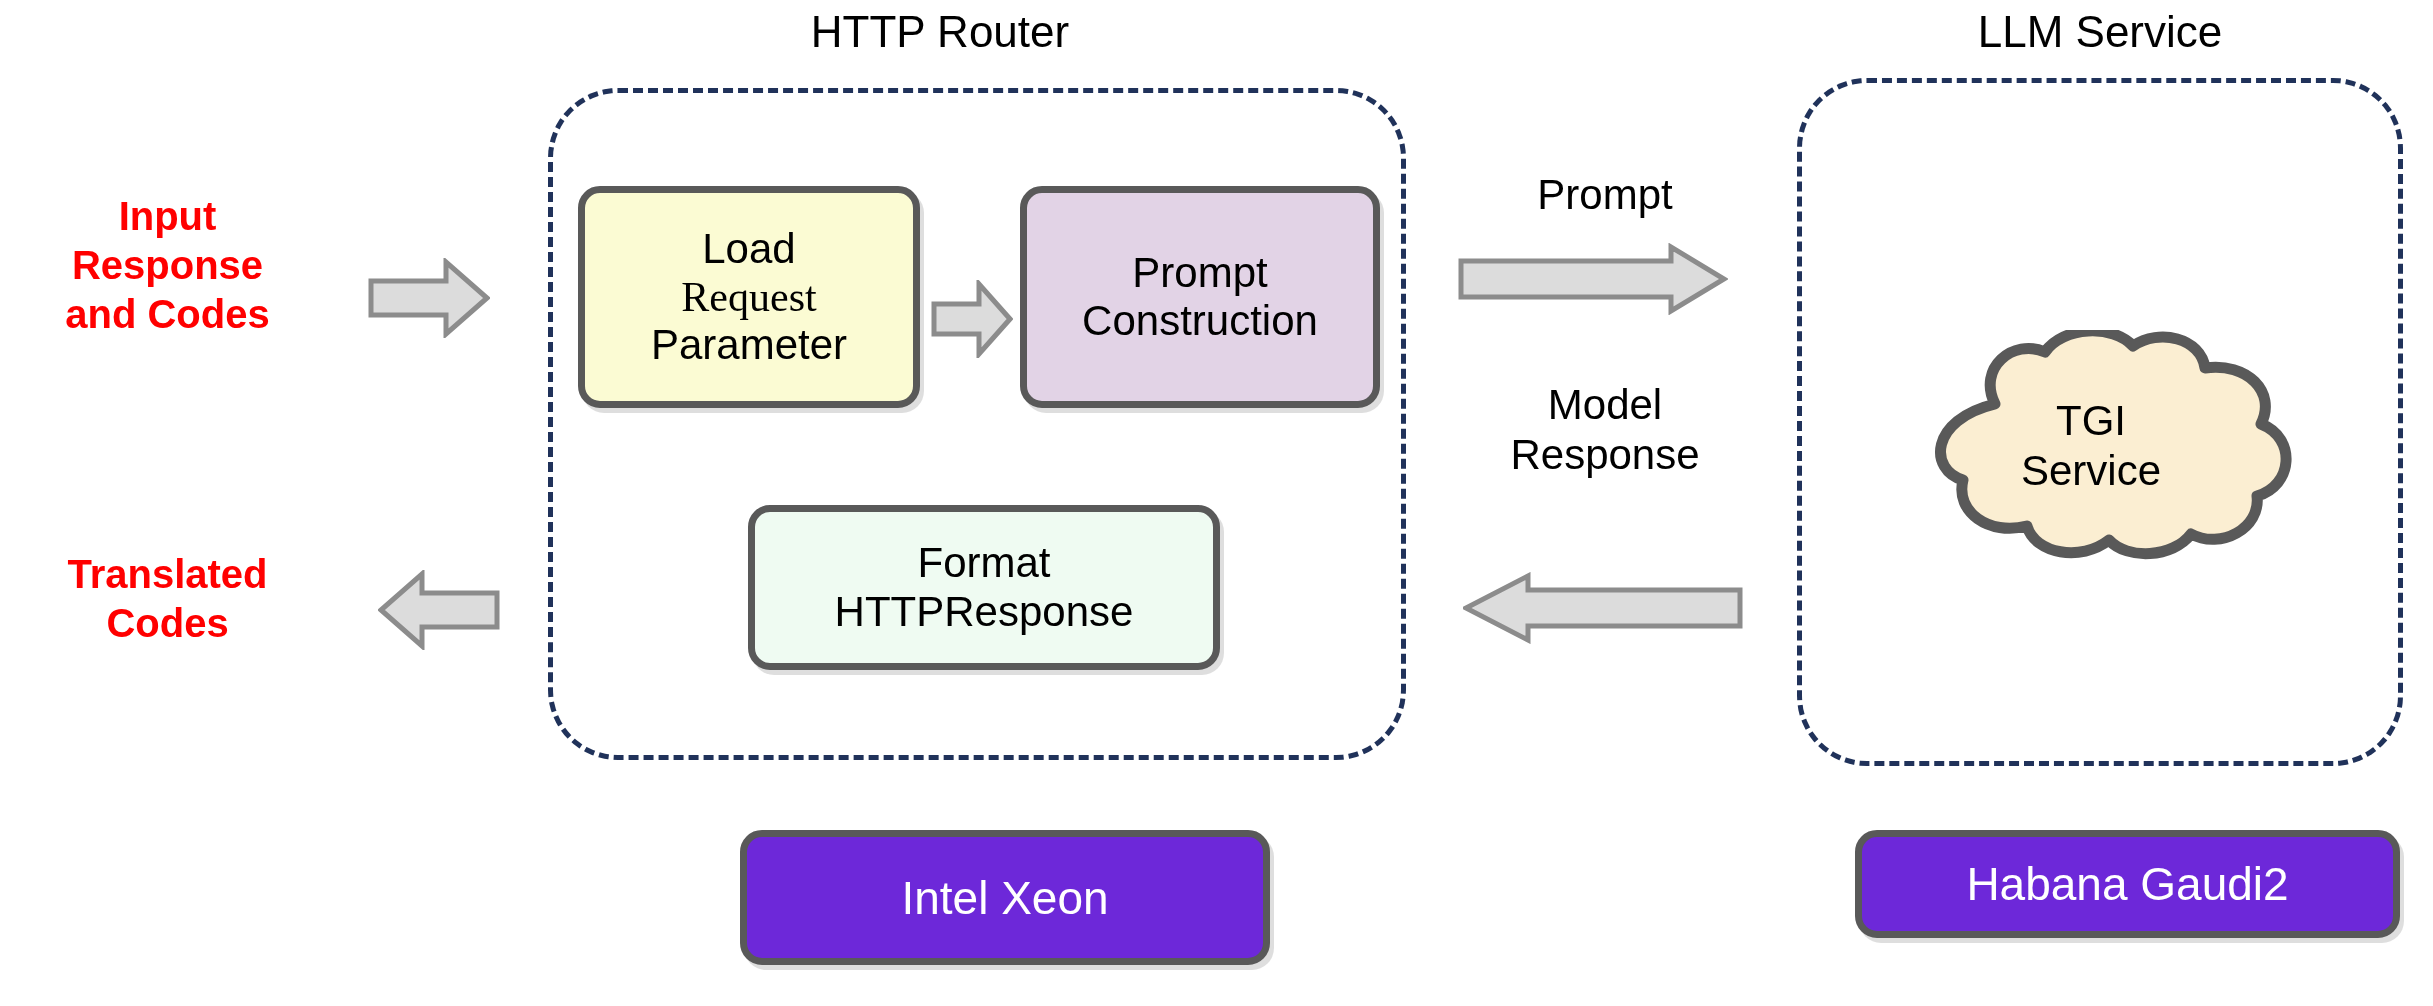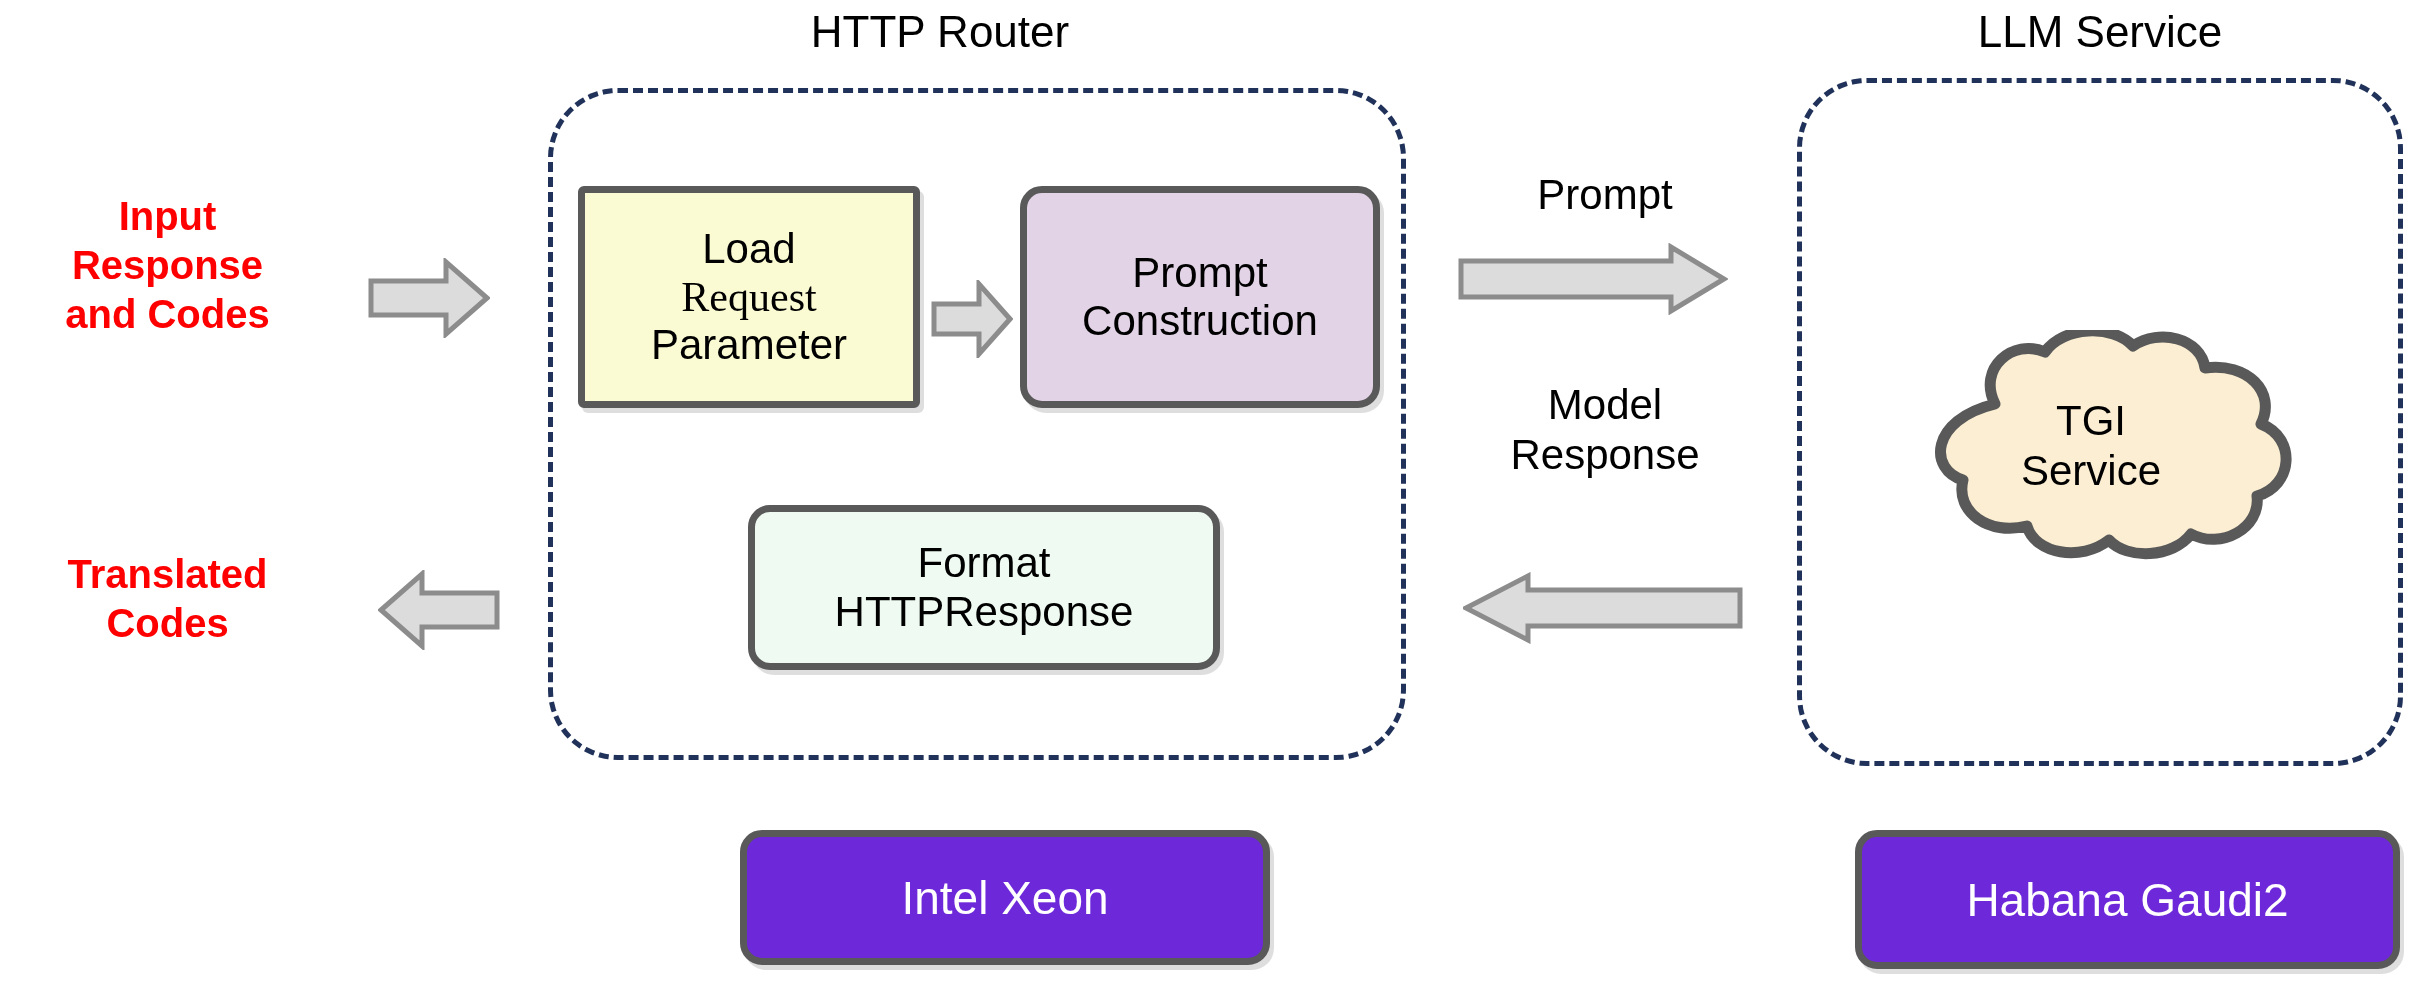--- a/index.html
+++ b/index.html
@@ -56,21 +56,21 @@
     align-items: center;
     justify-content: center;
     text-align: center;
     font-size: 42px;
     line-height: 1.15;
     color: #000000;
     box-shadow: 4px 5px 0 rgba(0,0,0,0.13);
     font-family: "Liberation Sans", sans-serif;
   }
   .proc-box span { display: block; padding: 0 8px; }
-  .box-yellow  { background: #fbfbd3; border-radius: 6px; }
+  .box-yellow  { background: #fbfbd3; }
   .box-purple  { background: #e2d3e6; }
   .box-mint    { background: #effbf2; }
 
   
   .platform-box {
     background: #6d28d9;
     border: 7px solid #595959;
     border-radius: 22px;
     display: flex;
     align-items: center;
@@ -209,17 +209,17 @@
     <div class="cloud-label">
       <div>TGI</div>
       <div>Service</div>
     </div>
   </div>
 
   <div class="abs platform-box" style="left:740px; top:830px; width:530px; height:135px;">
     <span>Intel Xeon</span>
   </div>
 
-  <div class="abs platform-box" style="left:1855px; top:830px; width:545px; height:139px;">
+  <div class="abs platform-box" style="left:1855px; top:830px; width:545px; height:108px;">
     <span>Habana Gaudi2</span>
   </div>
 
 </div>
 
 </body></html>

